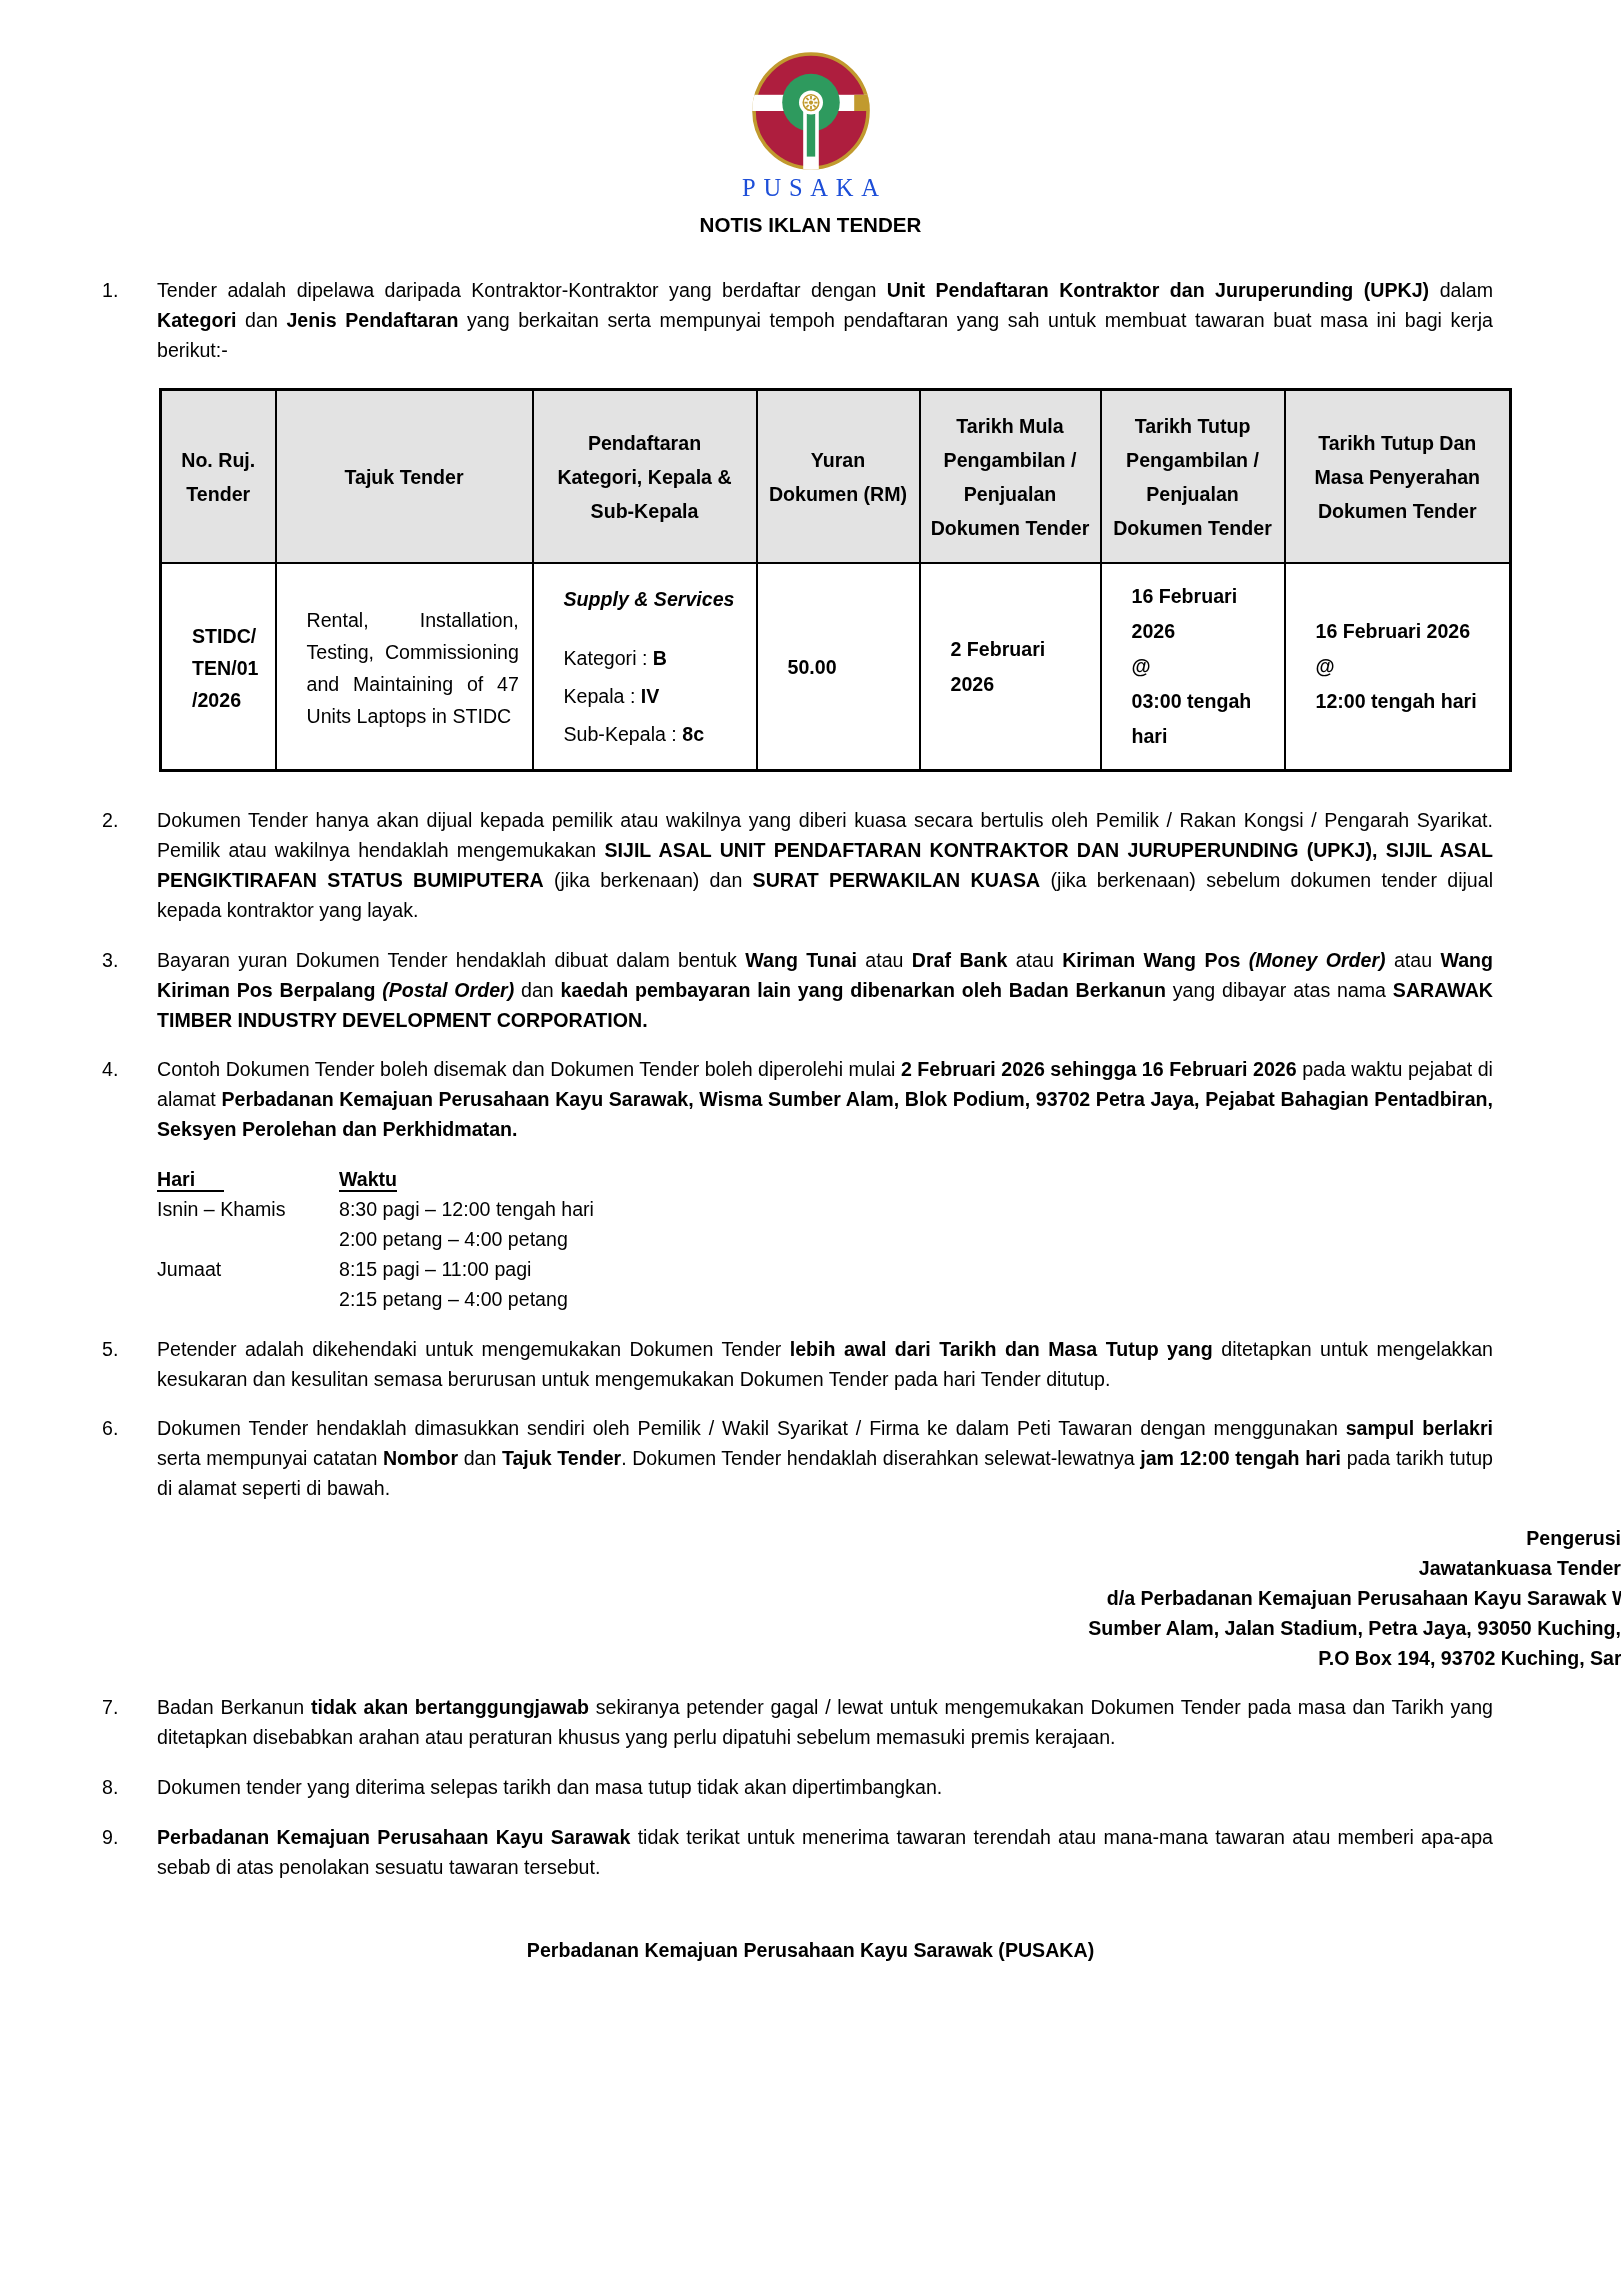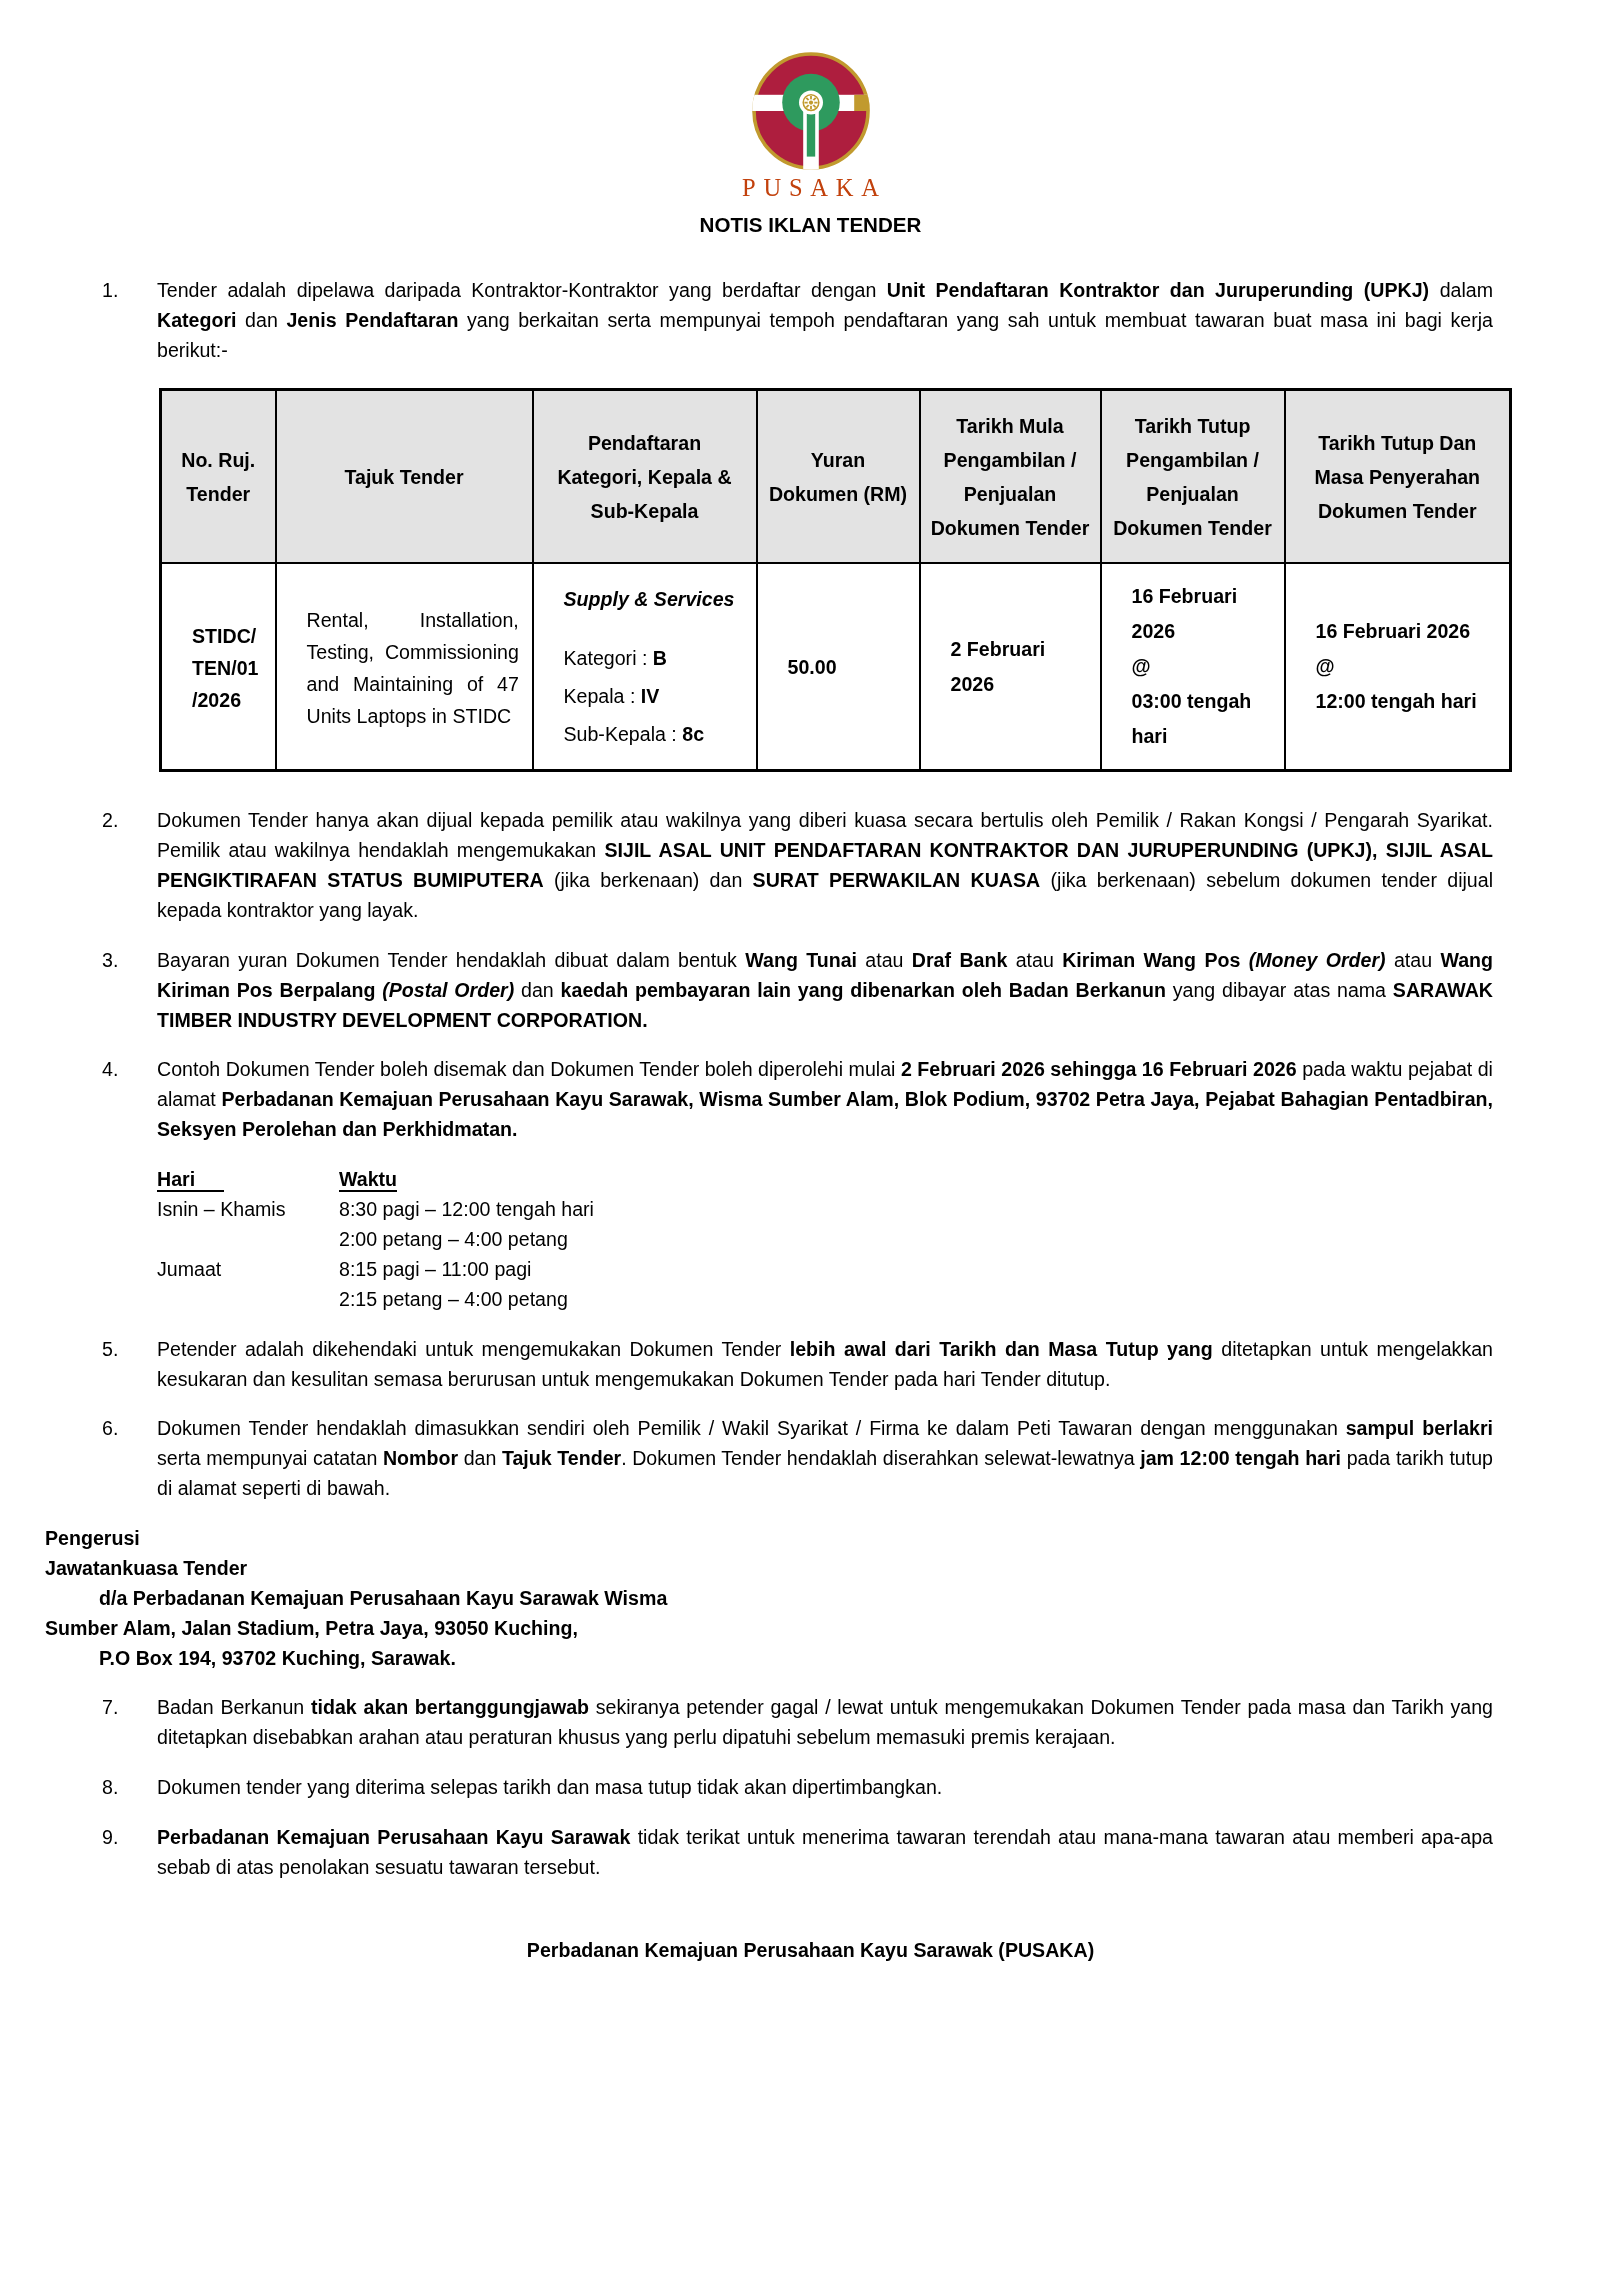--- a/index.html
+++ b/index.html
@@ -10,21 +10,21 @@
     font-family: "Liberation Sans", "DejaVu Sans", sans-serif;
     font-size: 19.6px; line-height: 30px;
   }
   .doc { padding: 51px 128px 0 102px; }
 
   
   .center-band { margin-left: -102px; margin-right: -128px; text-align: center; }
   .logo-wrap svg { display: block; margin: 0 auto; }
   .logo-text {
     font-family: "Liberation Serif", "DejaVu Serif", serif;
-    color: #c2410c; font-size: 24.5px; letter-spacing: 7.8px; padding-left: 7.8px;
+    color: #1d4ed8; font-size: 24.5px; letter-spacing: 7.8px; padding-left: 7.8px;
     line-height: 29px; margin-top: 2px;
   }
   .doc-title { font-weight: bold; font-size: 20.6px; margin-top: 7.8px; margin-bottom: 35px; }
 
   .list-item { position: relative; padding-left: 55px; text-align: justify; margin: 0 0 19.6px 0; }
   .list-item .num { position: absolute; left: 0; top: 0; }
 
   .f-b  { font-weight: bold; }
   .f-bi { font-weight: bold; font-style: italic; }
 
@@ -51,21 +51,21 @@
 
   
   .sched { margin-left: 55px; margin-bottom: 19.6px; }
   .sched-row { display: flex; }
   .sched-row .col1 { width: 182px; flex: none; }
   .sched-head { font-weight: bold; }
   .u-ext { border-bottom: 2.9px solid #000; padding-right: 29px; }
   .u     { border-bottom: 2.9px solid #000; }
 
   
-  .addr { font-weight: bold; text-align: left; margin: 19.6px -128px 19.6px -102px; padding-left: 45px; }
+  .addr { font-weight: bold; text-align: right; margin: 19.6px -128px 19.6px -102px; padding-left: 45px; }
   .addr .shift { transform: translateX(54px); }
 
   
   .closing { text-align: center; margin: 53px -128px 0 -102px; }
   .closing-org { font-weight: bold; }
 </style>
 </head>
 <body>
 
 <div class="doc">

